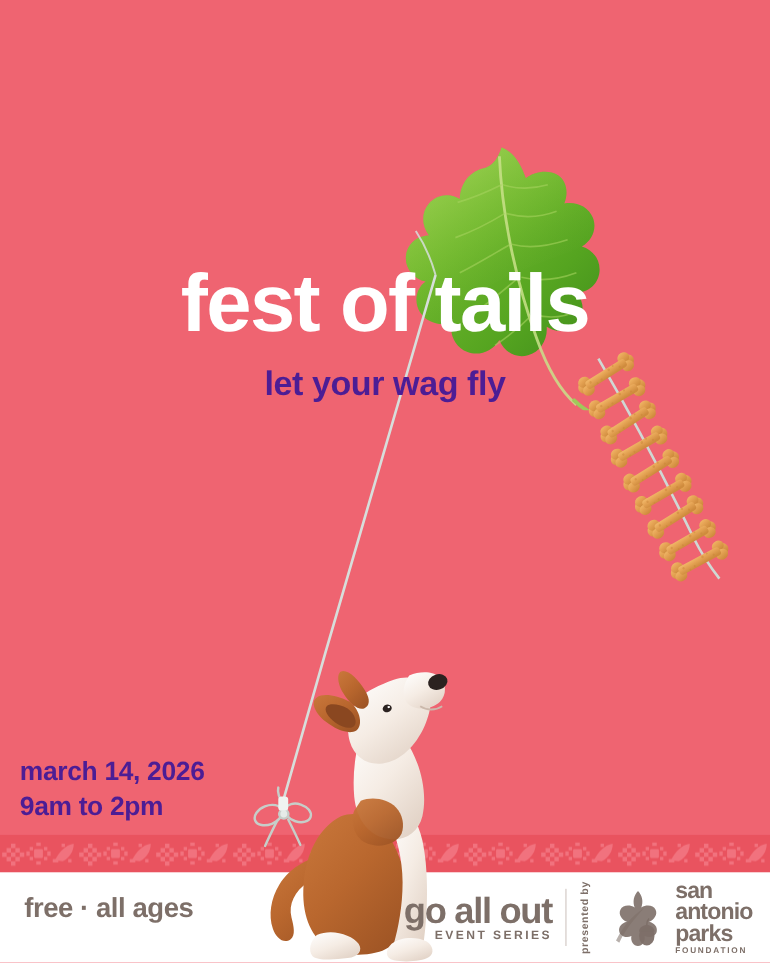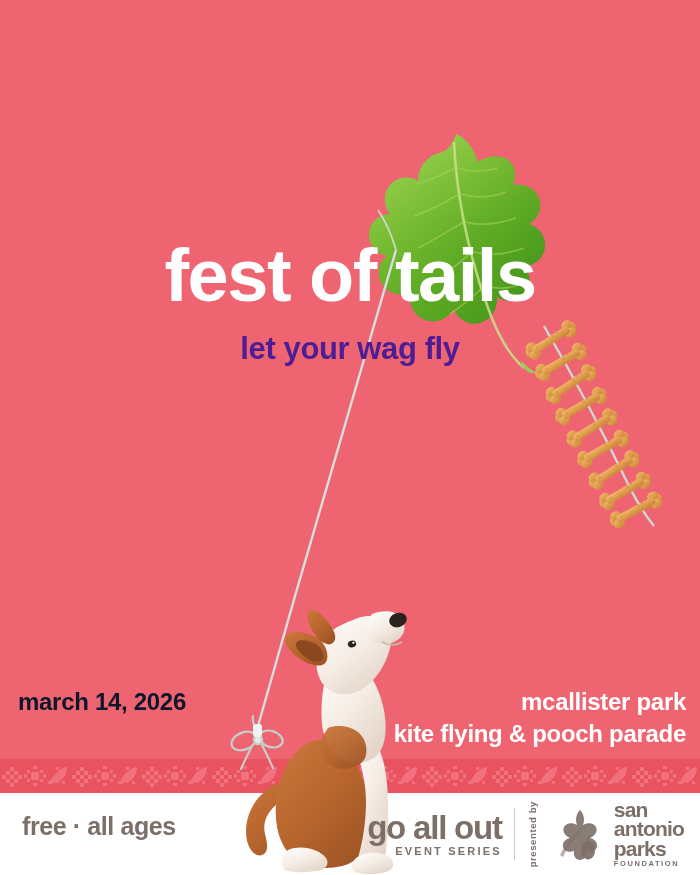--- a/index.html
+++ b/index.html
@@ -55,21 +55,21 @@
   #dog-photo {
     position:absolute;
     left:232px; top:592px;
     width:200px; height:283px;
     z-index:6;
   }
 
   
   #info-left {
     position:absolute; left:18px; top:686px; z-index:5;
-    color:#0f172a; text-align:left;
+    color:#4c1d95; text-align:left;
   }
   #info-right {
     position:absolute; right:14px; top:686px; z-index:5;
     color:#ffffff; text-align:right;
   }
   .info-line {
     font-size:24px; font-weight:700; line-height:1.32;
     letter-spacing:-0.3px; white-space:nowrap;
   }
 
@@ -266,26 +266,23 @@
     <path d="M396,250 C392,236 386,222 378,210" stroke="#d7dedb" stroke-width="1.8" fill="none" opacity="0.85"></path>
   </svg>
 
   <div id="headline-block">
     <div id="title-main">fest of tails</div>
     <div id="title-tag">let your wag fly</div>
   </div>
 
   <div id="info-left">
     <div class="info-line">march 14, 2026</div>
-  </div>
-
-  <div id="info-right">
-    <div class="info-line">mcallister park</div>
-    <div class="info-line">kite flying &amp; pooch parade</div>
-  </div>
+    <div class="info-line">9am to 2pm</div>
+  </div>
+
 
   <div id="deco-band">
     <svg class="band-inner" viewBox="0 0 700 34" width="700" height="34" preserveAspectRatio="none">
       <defs>
         <pattern id="stitch" x="0" y="0" width="70" height="34" patternUnits="userSpaceOnUse">
           <g fill="#f2747f" opacity="0.95">
 
             <g transform="translate(12,17)">
               <rect x="-2" y="-9" width="4" height="4"></rect>
               <rect x="-6" y="-5" width="4" height="4"></rect>

